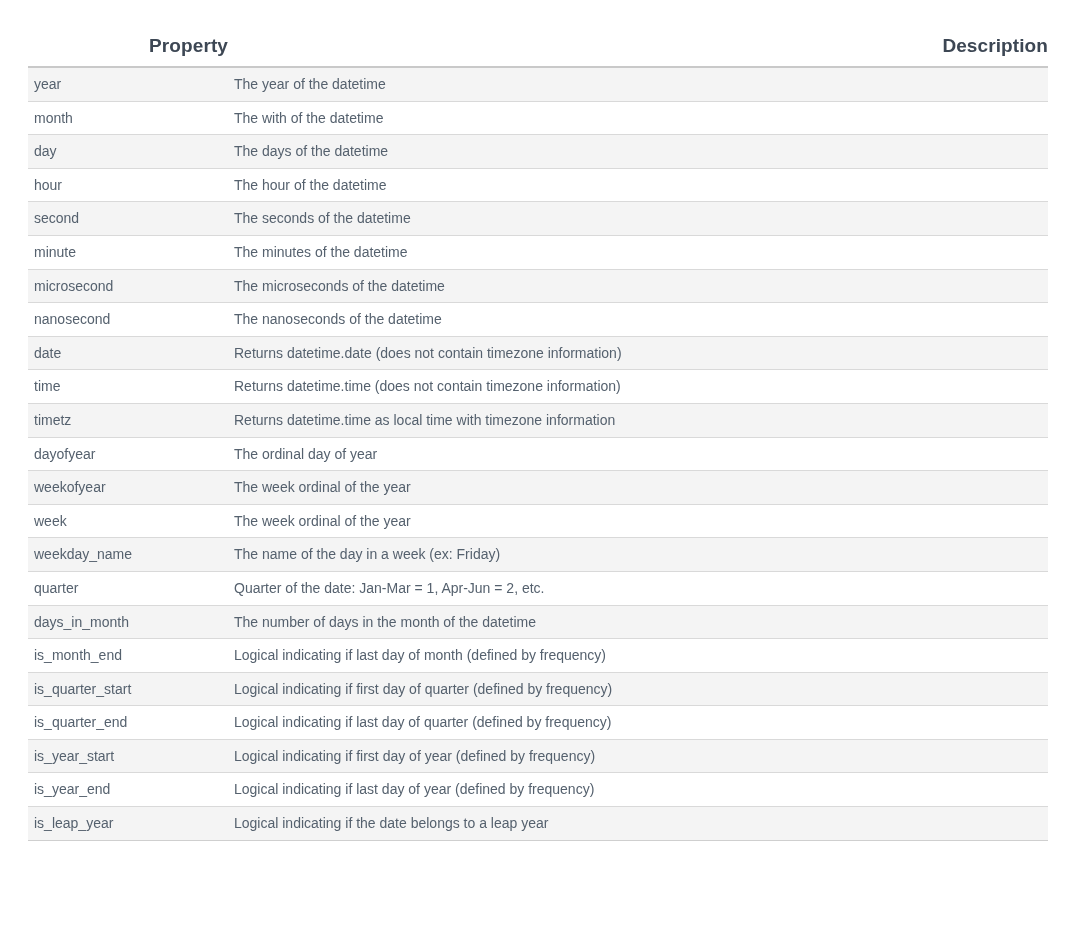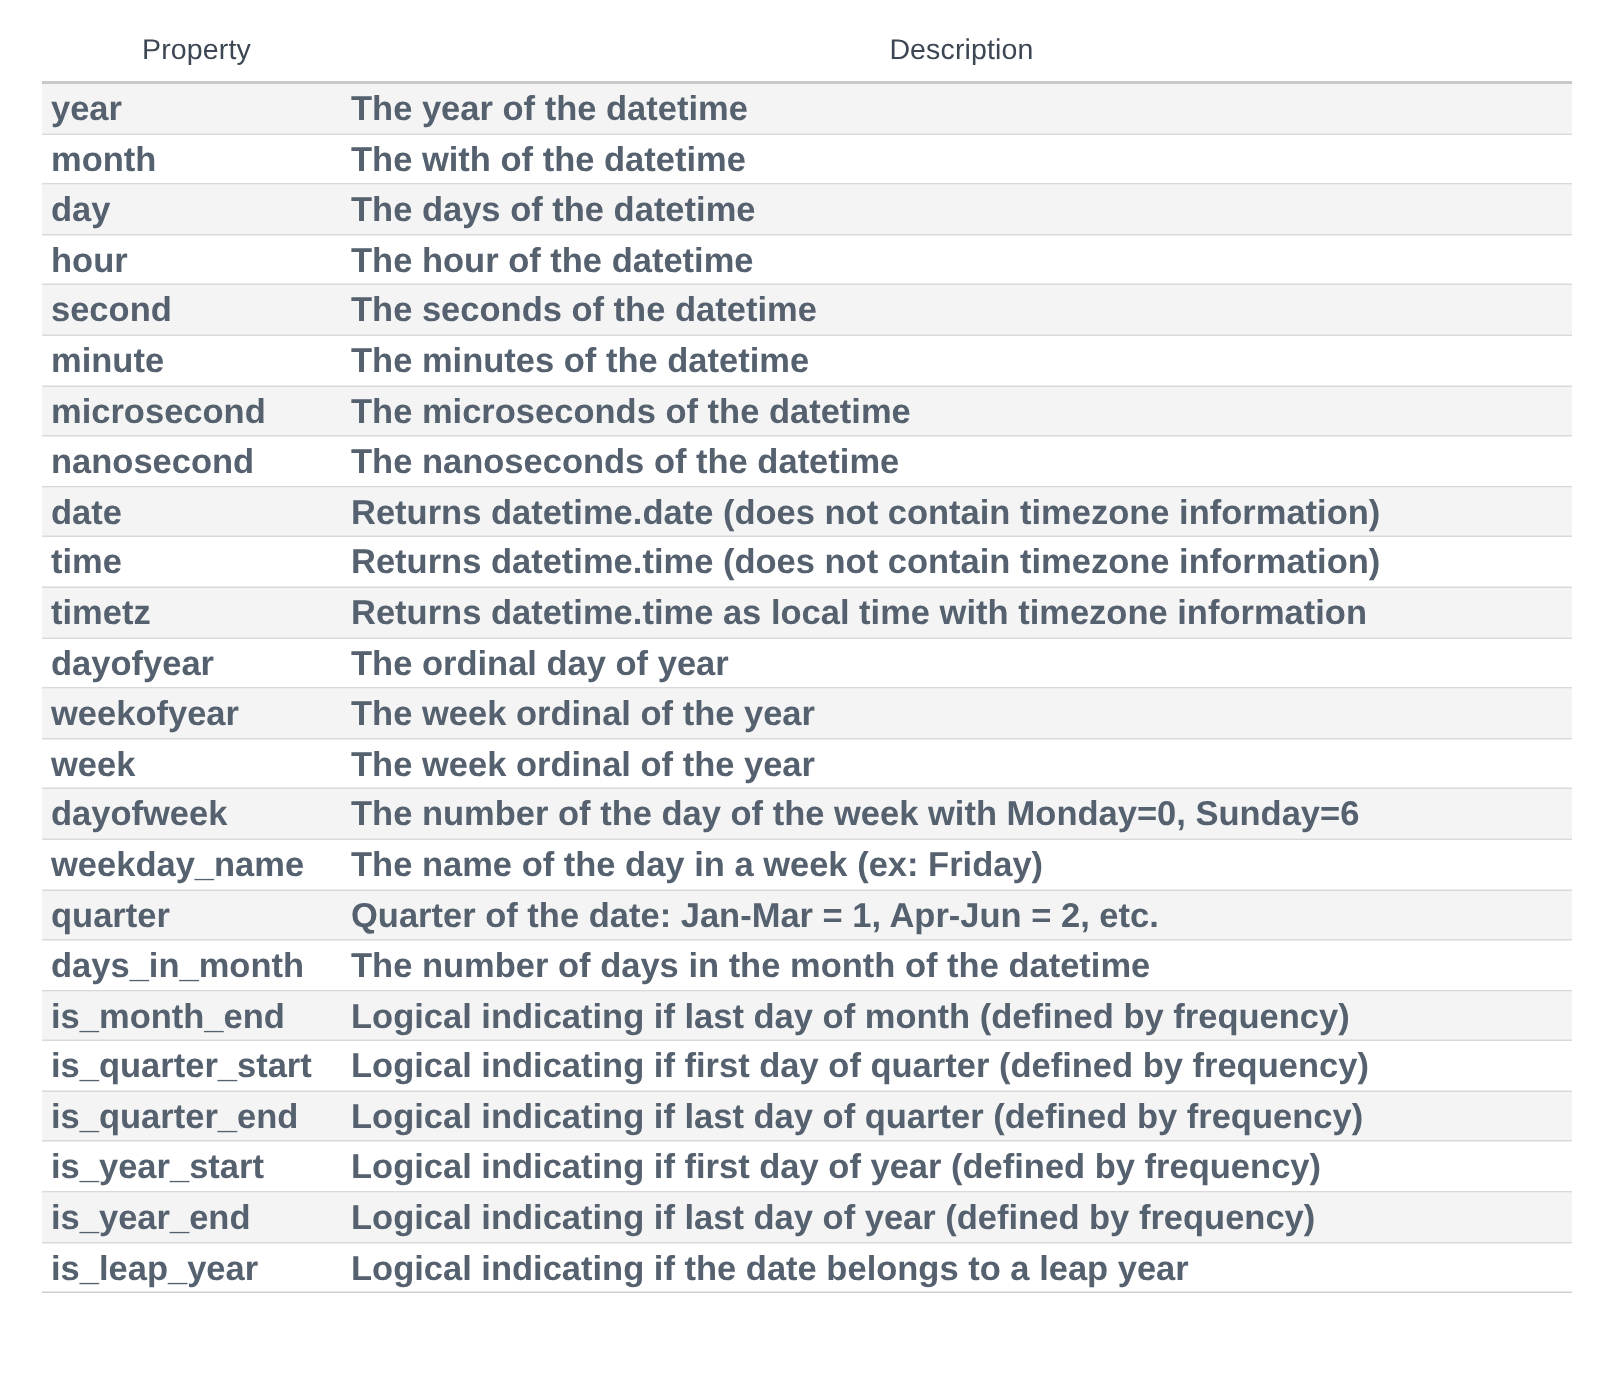--- a/index.html
+++ b/index.html
@@ -25,42 +25,41 @@
   table.doc-table {
     width: 1020px;
     border-collapse: collapse;
     table-layout: fixed;
   }
 
   table.doc-table col.col-property { width: 200px; }
   table.doc-table col.col-description { width: 820px; }
 
   table.doc-table thead th {
-    text-align: center;
-    font-weight: normal;
+    text-align: right;
+    font-weight: bold;
     font-size: 19px;
     color: #3d4754;
-    padding: 0 0 9px 6px;
+    padding: 12px 0 9px 6px;
     border-bottom: 2px solid #c9c9c9;
     vertical-align: bottom;
     height: 45px;
     letter-spacing: 0.1px;
   }
 
   table.doc-table tbody td {
-    font-size: 23px;
+    font-size: 14px;
     color: #55616e;
     padding: 0 0 0 6px;
     height: 32.6px;
     line-height: 32.6px;
     border-bottom: 1px solid #d9d9d9;
     white-space: nowrap;
     overflow: hidden;
     vertical-align: middle;
-    font-weight: bold;
   }
 
   table.doc-table tbody tr:nth-child(odd) td {
     background: #f4f4f4;
   }
   table.doc-table tbody tr:nth-child(even) td {
     background: #ffffff;
   }
 
   table.doc-table tbody tr:last-child td {
@@ -133,24 +132,20 @@
         </tr>
         <tr>
           <td>weekofyear</td>
           <td>The week ordinal of the year</td>
         </tr>
         <tr>
           <td>week</td>
           <td>The week ordinal of the year</td>
         </tr>
         <tr>
-          <td>dayofweek</td>
-          <td>The number of the day of the week with Monday=0, Sunday=6</td>
-        </tr>
-        <tr>
           <td>weekday_name</td>
           <td>The name of the day in a week (ex: Friday)</td>
         </tr>
         <tr>
           <td>quarter</td>
           <td>Quarter of the date: Jan-Mar = 1, Apr-Jun = 2, etc.</td>
         </tr>
         <tr>
           <td>days_in_month</td>
           <td>The number of days in the month of the datetime</td>

